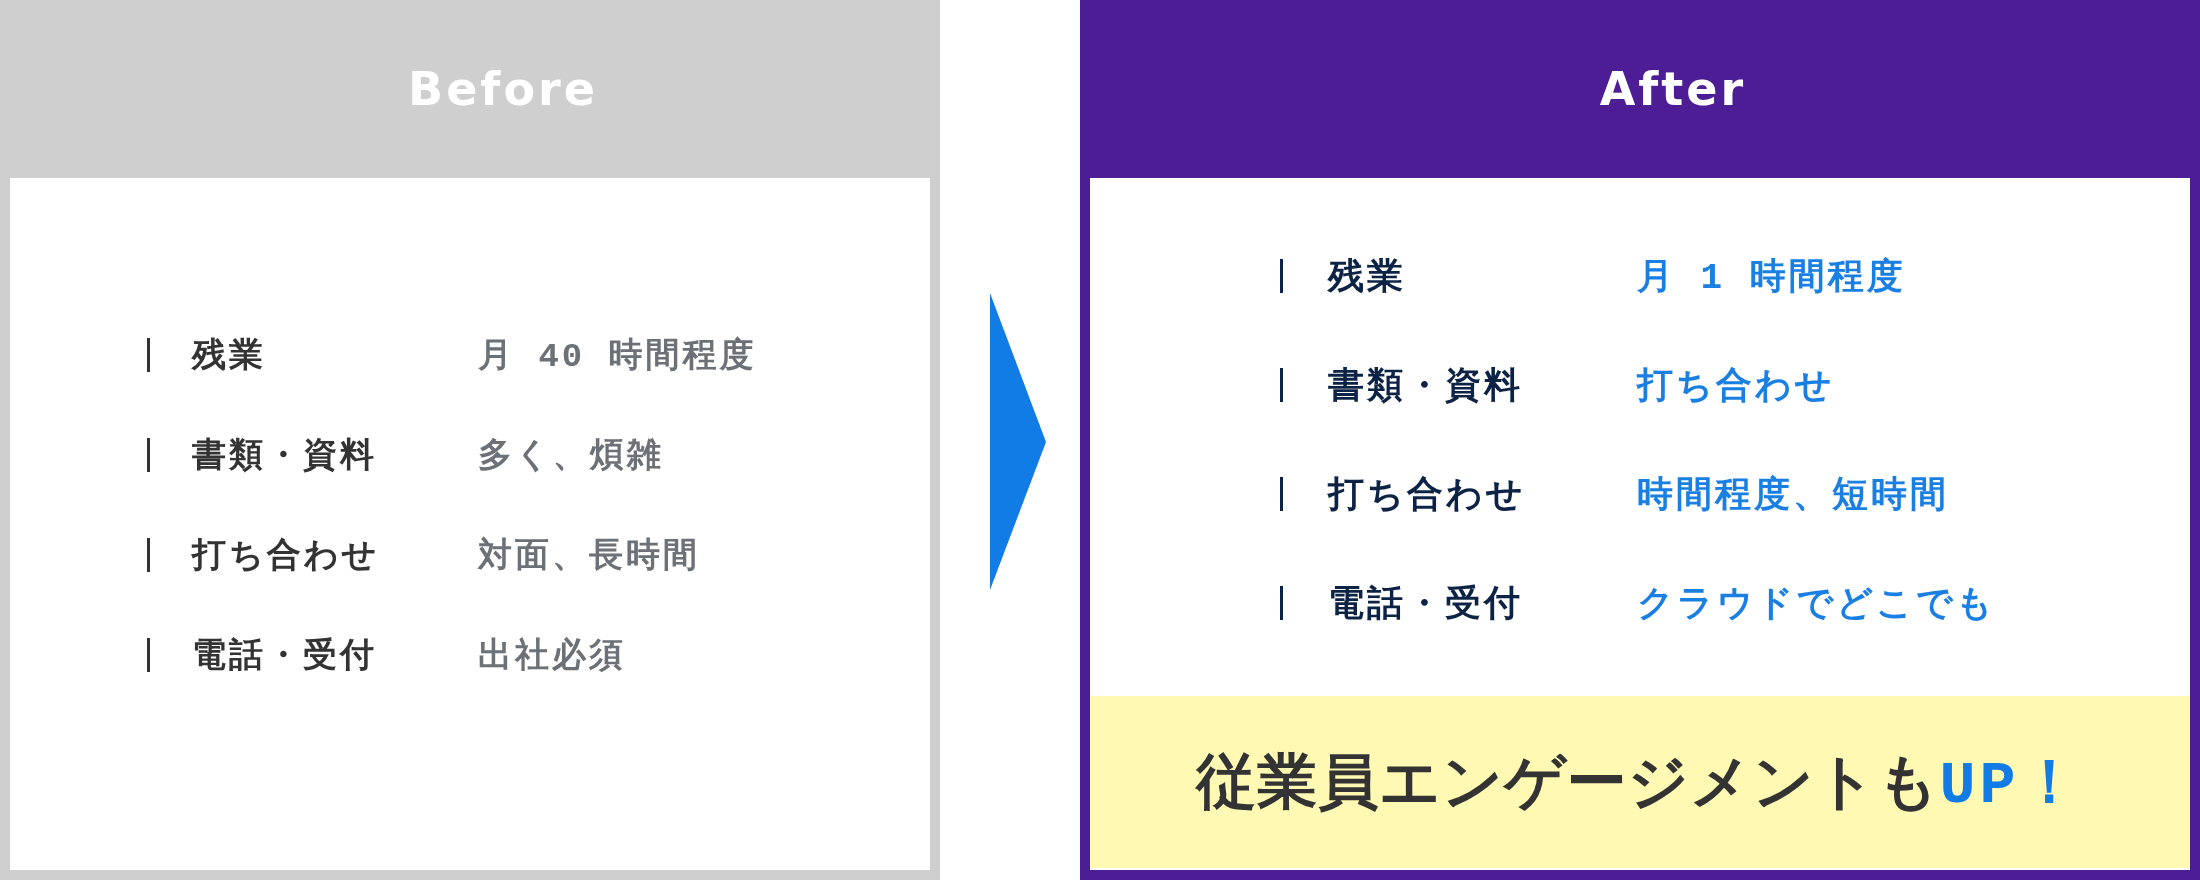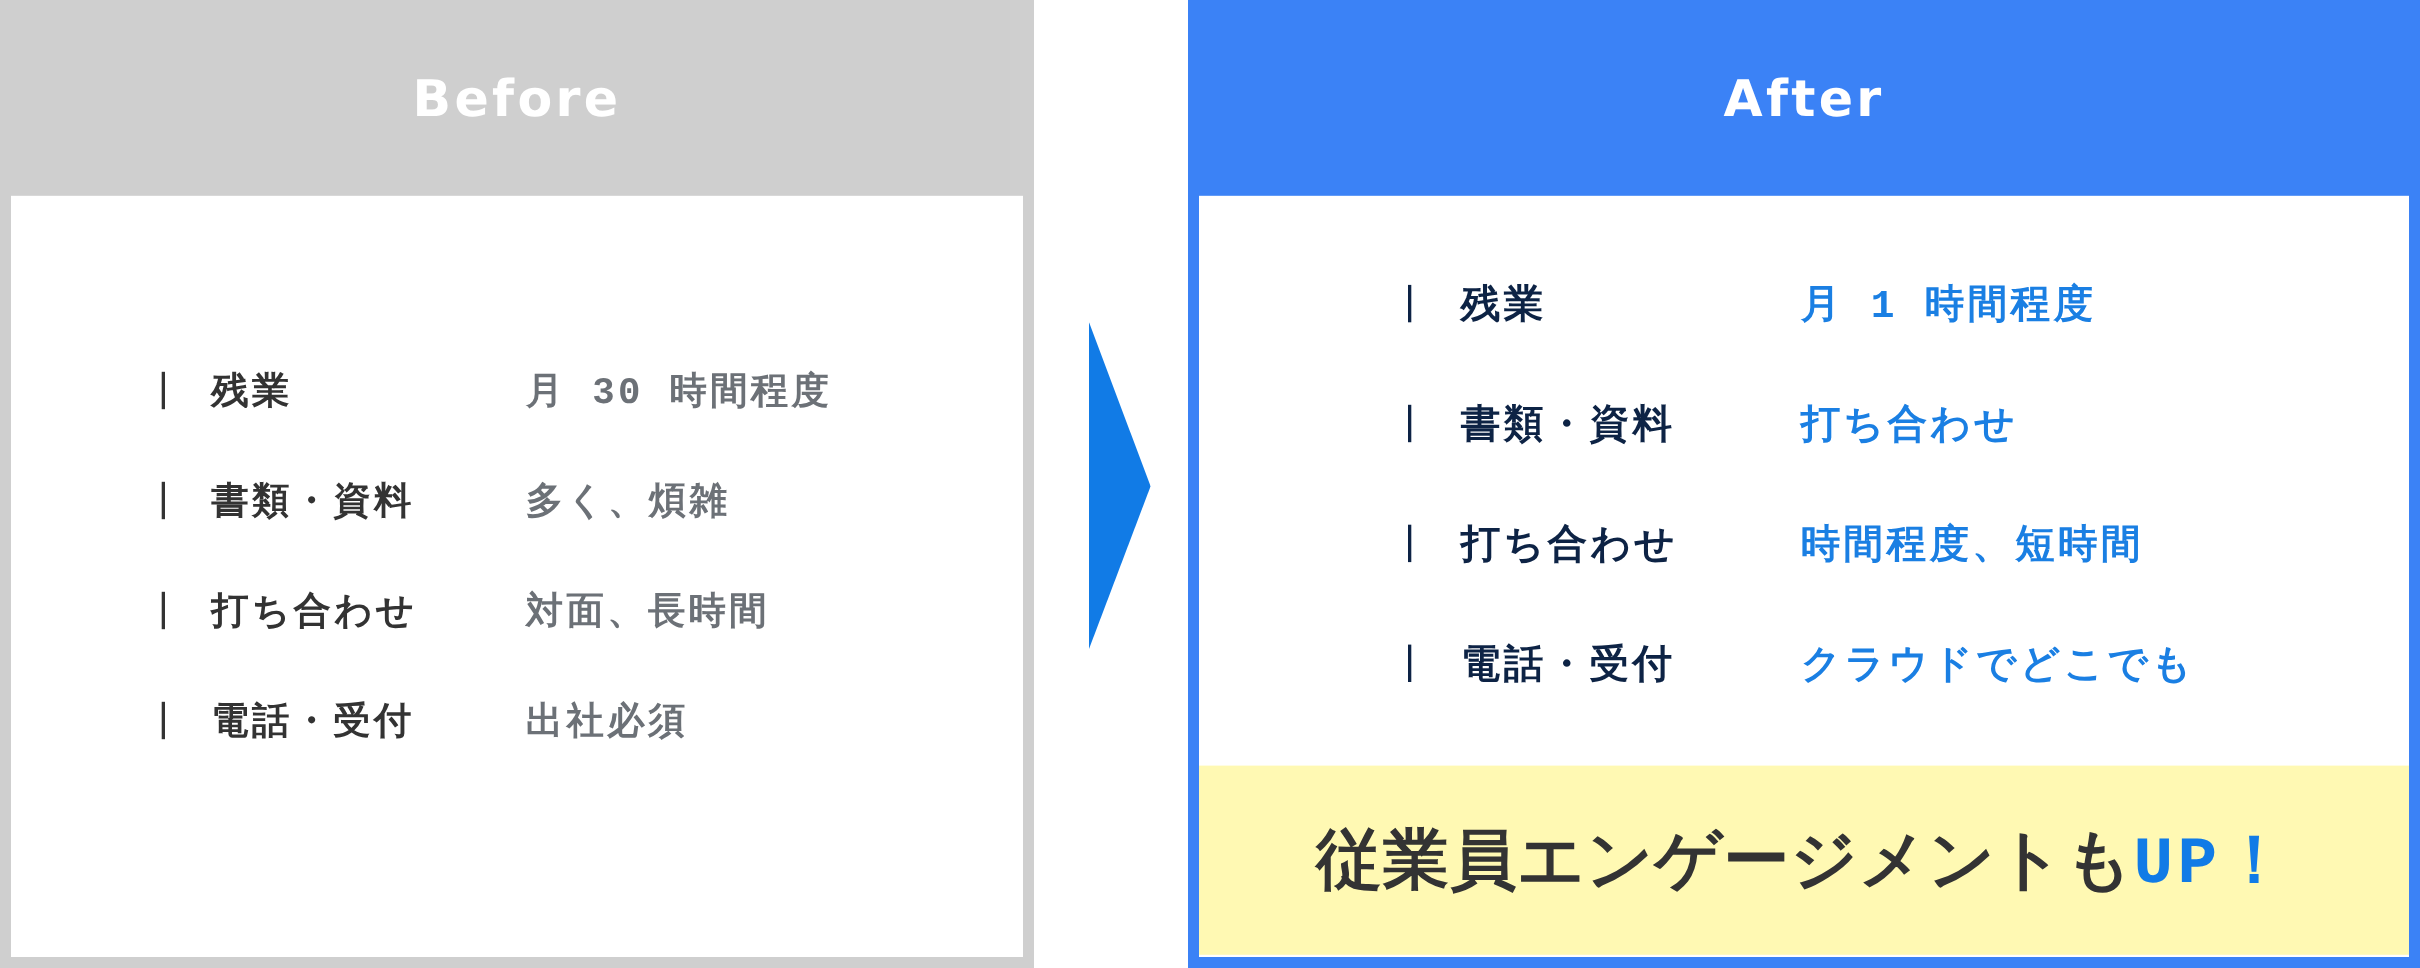--- a/index.html
+++ b/index.html
@@ -3,25 +3,25 @@
 <meta charset="utf-8">
 <style>
   html, body { margin: 0; padding: 0; }
   body {
     width: 2200px; height: 880px; position: relative; overflow: hidden;
     background: #ffffff;
     font-family: "DejaVu Sans", "Liberation Sans", sans-serif;
   }
   .panel { position: absolute; top: 0; height: 880px; box-sizing: border-box; }
   .panel-before { left: 0; width: 940px; background: #cfcfcf; }
-  .panel-after { left: 1080px; width: 1120px; background: #3b82f6; }
+  .panel-after { left: 1080px; width: 1120px; background: #4c1d95; }
   .panel-header {
     position: absolute; left: 0; top: 0; width: 100%; height: 178px;
     display: flex; align-items: center; justify-content: center;
-    color: #ffffff; font-weight: bold; font-size: 46px; letter-spacing: 3px;
+    color: #ffffff; font-weight: bold; font-size: 46px; letter-spacing: 3px; padding-left: 33px;
   }
   .panel-body {
     position: absolute; left: 10px; top: 178px; right: 10px; bottom: 10px;
     background: #ffffff;
     font-family: Liberation Mono, monospace;
   }
   .row { position: absolute; height: 44px; display: flex; align-items: center; font-weight: bold; }
   .bar { position: absolute; width: 3px; height: 34px; top: 5px; }
   .label { position: absolute; white-space: nowrap; letter-spacing: 3px; }
   .value { position: absolute; white-space: nowrap; letter-spacing: 3px; }
@@ -47,21 +47,21 @@
 </style>
 </head>
 <body>
 
 <div class="panel panel-before">
   <div class="panel-header">Before</div>
   <div class="panel-body">
     <div class="row" style="top:155px">
       <span class="bar"></span>
       <span class="label">残業</span>
-      <span class="value">月 30 時間程度</span>
+      <span class="value">月 40 時間程度</span>
     </div>
     <div class="row" style="top:255px">
       <span class="bar"></span>
       <span class="label">書類・資料</span>
       <span class="value">多く、煩雑</span>
     </div>
     <div class="row" style="top:355px">
       <span class="bar"></span>
       <span class="label">打ち合わせ</span>
       <span class="value">対面、長時間</span>

